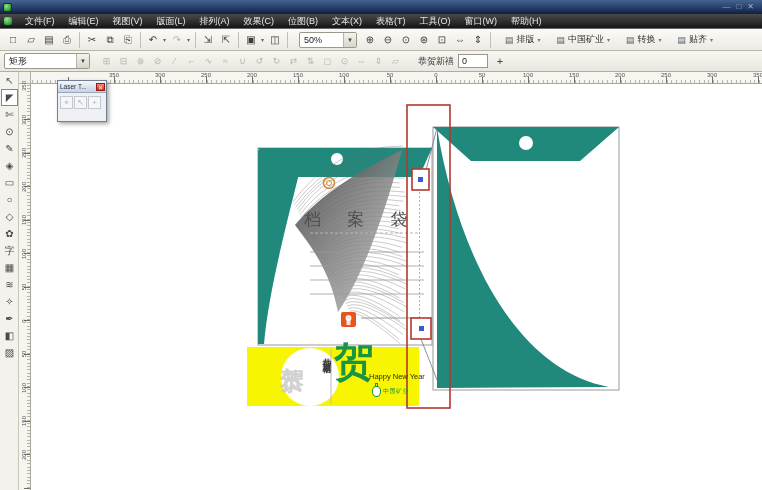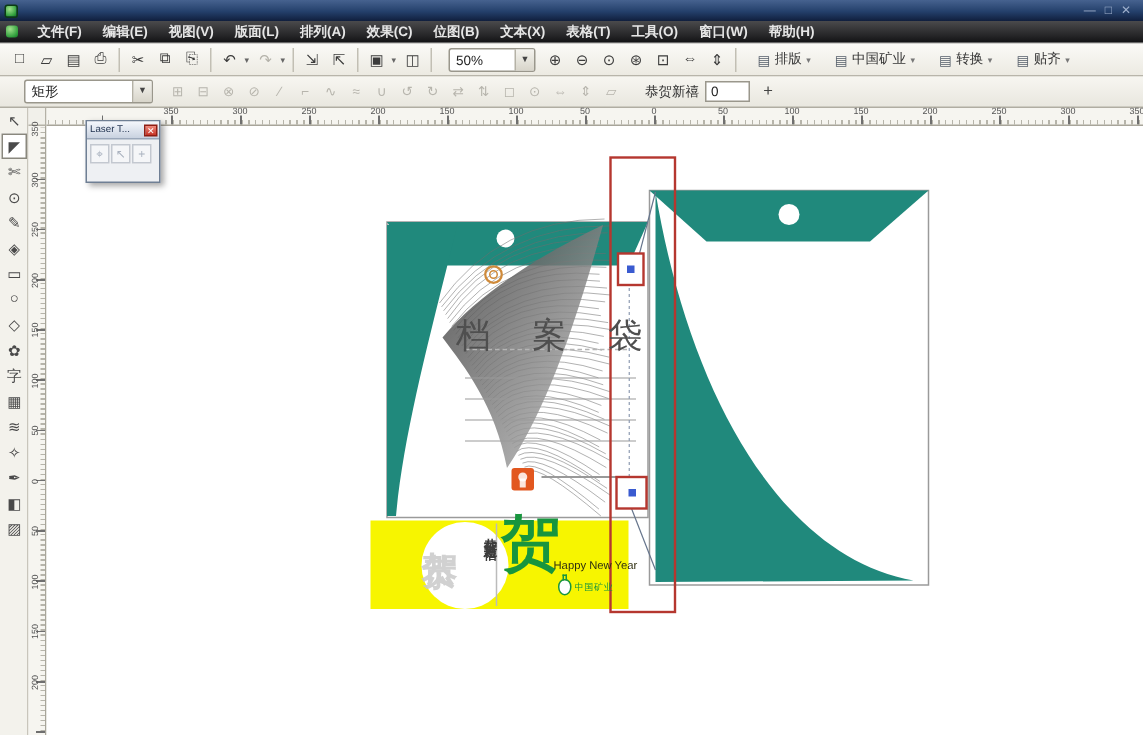--- a/index.html
+++ b/index.html
@@ -12,32 +12,32 @@
     background:linear-gradient(#46628f,#24406b 55%,#101f3d);display:flex;align-items:center;
     color:#dfe6f2;font-size:9px;white-space:nowrap;}
   .appicon{width:9px;height:9px;margin:0 4px 0 3px;border-radius:2px;
     background:radial-gradient(circle at 35% 30%,#9fe08a,#2f9e3c 70%,#156b25);border:1px solid #0c3b14;box-sizing:border-box;}
   .winbtns{position:absolute;right:8px;top:1px;display:flex;gap:6px;color:#9fb0cc;font-size:8px;line-height:12px;}
   .winbtns span{cursor:default;}
 
   
   .menubar{position:absolute;left:0;top:14px;width:762px;height:15px;
     background:linear-gradient(#4a4a4c,#2b2b2d 60%,#141416);display:flex;align-items:center;
-    color:#e6e6e6;font-size:9px;border-bottom:1px solid #666;box-sizing:border-box;font-weight:bold;}
+    color:#e6e6e6;font-size:9px;border-bottom:1px solid #666;box-sizing:border-box;}
   .menuicon{width:8px;height:8px;margin:0 6px 0 4px;border-radius:2px;
     background:radial-gradient(circle at 35% 30%,#9fe08a,#2f9e3c 70%,#156b25);}
   .menu-item{padding:0 7px;line-height:15px;cursor:default;}
 
   
   .toolbar{position:absolute;left:0;top:29px;width:762px;height:22px;
     background:linear-gradient(#fbfaf7,#eceae2);border-bottom:1px solid #b8b5aa;box-sizing:border-box;
     display:flex;align-items:center;padding-left:4px;}
   .propbar{position:absolute;left:0;top:51px;width:762px;height:21px;
     background:linear-gradient(#f7f6f1,#e9e7df);border-bottom:1px solid #b0ada2;box-sizing:border-box;
-    display:flex;align-items:center;padding-left:16px;}
+    display:flex;align-items:center;padding-left:4px;}
   .tbtn{width:16px;height:16px;margin:0 1px;display:flex;align-items:center;justify-content:center;
     font-size:10px;color:#3b3b3b;border:1px solid transparent;border-radius:2px;box-sizing:border-box;}
   .tbtn.dis{color:#b4b2aa;}
   .tsep{width:1px;height:16px;background:#c2bfb4;margin:0 3px;}
   .dd{font-size:6px;color:#666;margin-left:-1px;width:7px;text-align:center;}
   .combo{height:16px;background:#fff;border:1px solid #9a978c;border-radius:2px;display:flex;align-items:center;
     font-size:9px;color:#222;padding-left:4px;box-sizing:border-box;}
   .combo .caret{margin-left:auto;width:12px;height:100%;display:flex;align-items:center;justify-content:center;
     font-size:6px;color:#444;background:linear-gradient(#f4f3ee,#d8d5ca);border-left:1px solid #b5b2a6;}
   .zoomcombo{width:58px;margin:0 4px 0 8px;}
@@ -72,21 +72,21 @@
     background-image:
       repeating-linear-gradient(0deg,#6f6f6f 0 1px,transparent 1px 33.5px),
       repeating-linear-gradient(0deg,#b6b4aa 0 1px,transparent 1px 3.35px);
     background-size:6px 406px,3px 406px;background-position:100% 31.5px,100% 0.85px;background-repeat:no-repeat;}
   .vruler span{position:absolute;left:-1px;width:12px;font-size:6px;color:#555;transform:rotate(-90deg);text-align:center;}
   .canvas{position:absolute;left:31px;top:12px;width:731px;height:406px;background:#fff;overflow:hidden;}
   .canvas svg{position:absolute;left:0;top:0;}
 
   
   .ov{position:absolute;white-space:nowrap;}
-  .pouch-title{left:273px;top:124px;font-family:"Liberation Serif",serif;font-size:23px;letter-spacing:11px;color:#4f4f4f;}
+  .pouch-title{left:273px;top:124px;font-family:"Liberation Serif",serif;font-size:17px;letter-spacing:11px;color:#4f4f4f;}
   .big-he{left:303px;top:256px;font-family:"Liberation Serif",serif;font-size:40px;font-weight:bold;line-height:44px;}
   .vgreet{left:289px;top:267px;height:52px;writing-mode:vertical-rl;font-size:9px;letter-spacing:2px;color:#3d3d3d;font-weight:bold;}
   .vgreet-shadow{left:245px;top:265px;height:56px;writing-mode:vertical-rl;font-size:24px;color:#c9c9c9;opacity:.85;overflow:hidden;font-weight:bold;}
   .hny{left:338px;top:288px;font-size:7.5px;font-weight:normal;color:#2b2b12;}
   .logo-row{left:341px;top:302px;display:flex;align-items:center;}
   .gourd{width:9px;height:11px;border:1.5px solid #18953e;border-radius:45% 45% 50% 50%;position:relative;box-sizing:border-box;background:#fff;}
   .gourd::before{content:"";position:absolute;left:2px;top:-4px;width:3px;height:4px;border:1.5px solid #18953e;border-bottom:none;box-sizing:border-box;}
   .logo-text{font-size:6px;margin-left:2px;letter-spacing:0.5px;}
 
   

